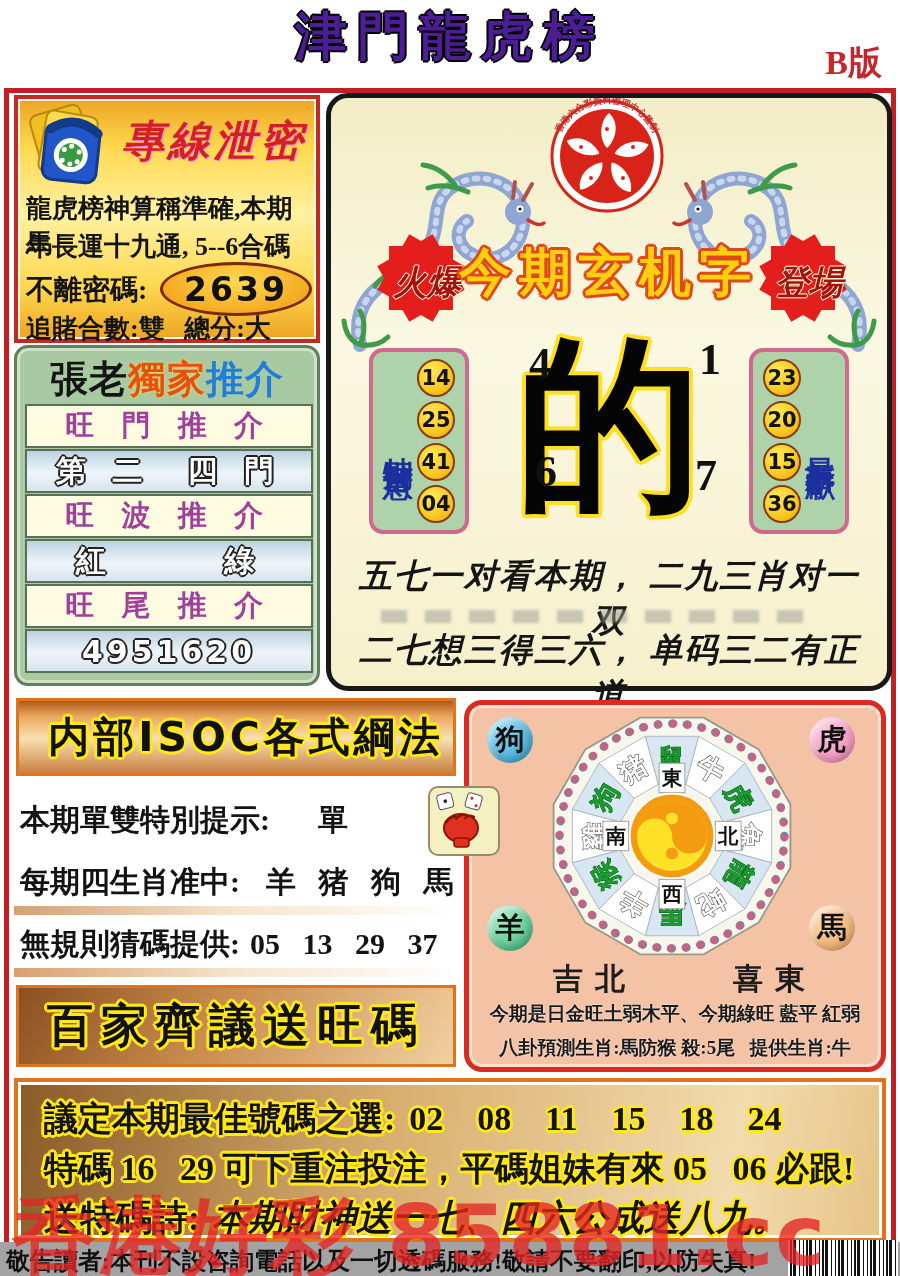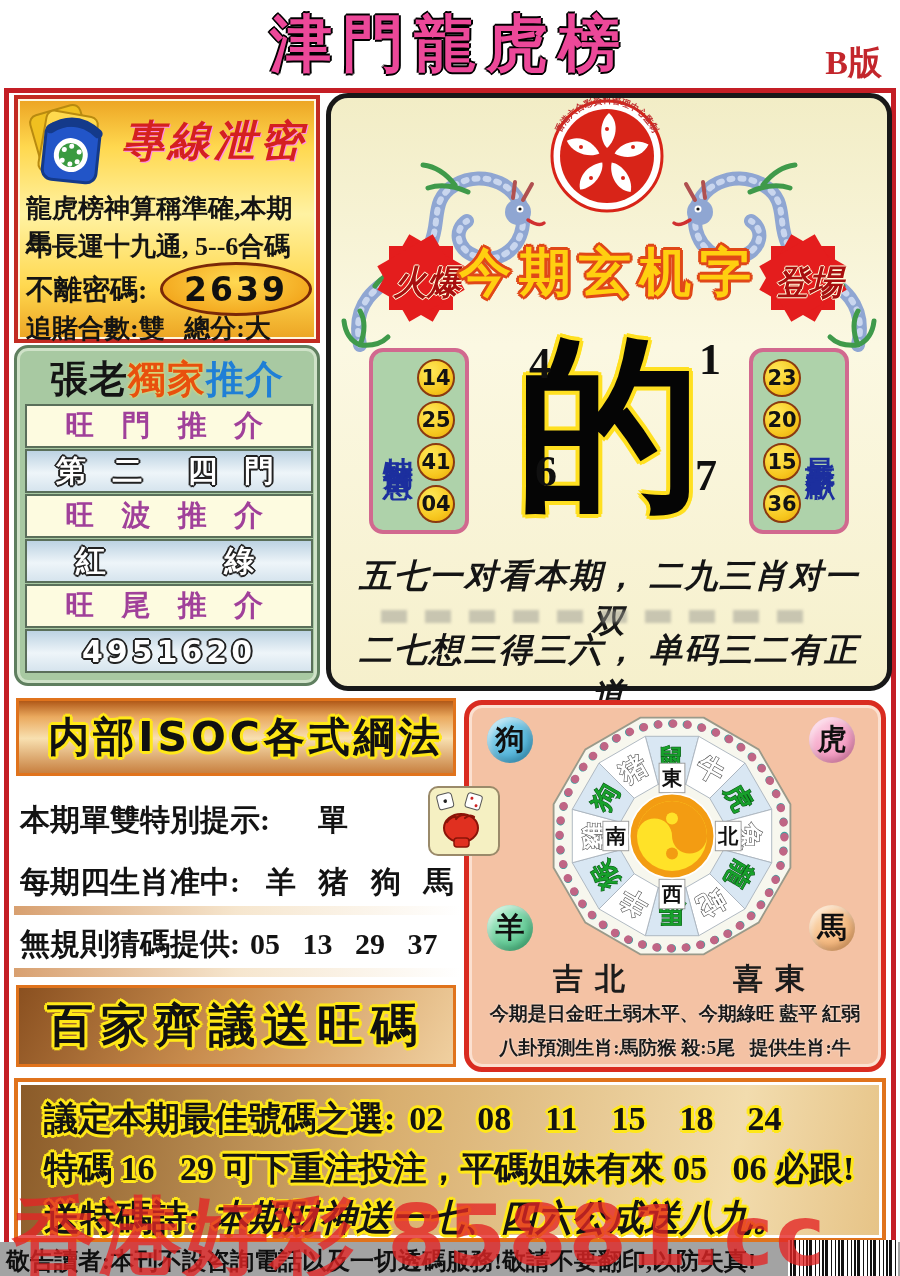--- a/index.html
+++ b/index.html
@@ -3,21 +3,21 @@
 <meta charset="utf-8">
 <style>
   html,body{margin:0;padding:0;background:#e8e8e8;}
   .page{position:relative;width:900px;height:1276px;background:#ffffff;overflow:hidden;
         font-family:"Liberation Serif",serif;}
   .abs{position:absolute;}
   .pre{white-space:pre;}
 
   
   .page-title{left:0;top:2px;width:100%;text-align:center;font-family:"DejaVu Sans",sans-serif;
-    font-weight:900;font-size:62px;letter-spacing:10px;color:#ec4899;
+    font-weight:900;font-size:52px;letter-spacing:10px;color:#4c1d95;
     text-shadow:2px 0 #000,-2px 0 #000,0 2px #000,0 -2px #000,1px 1px #000,-1px -1px #000;}
   .edition{right:18px;top:40px;font-size:34px;font-weight:bold;color:#c3262c;font-family:"Liberation Serif",serif;}
 
   
   .frame{left:4px;top:88px;width:882px;height:1152px;border:5px solid #c41e25;background:#fff;}
 
   
   .hotline{left:14px;top:95px;width:298px;height:240px;border:4px solid #c22b22;
     background:linear-gradient(180deg,#eca423,#ffd84f 20%,#fff2a2 48%,#ffd84f 78%,#eca423);
     box-shadow:inset 0 0 0 2px #fff8e0;}

